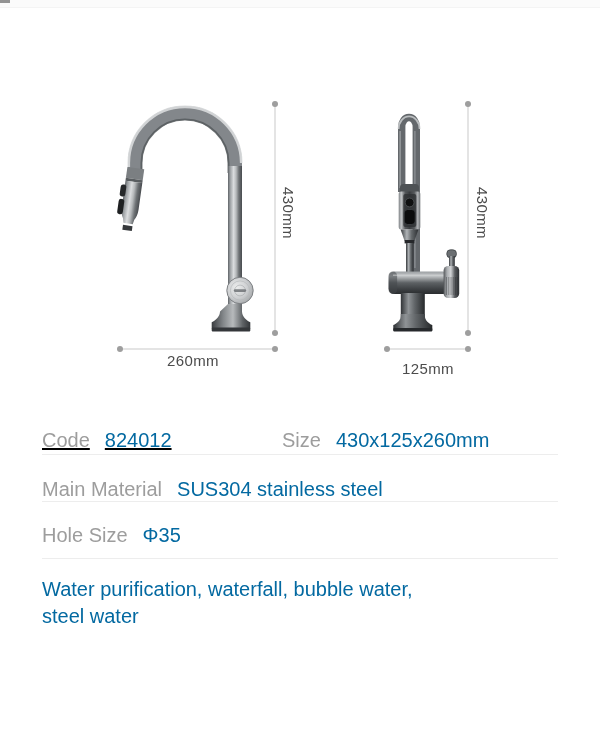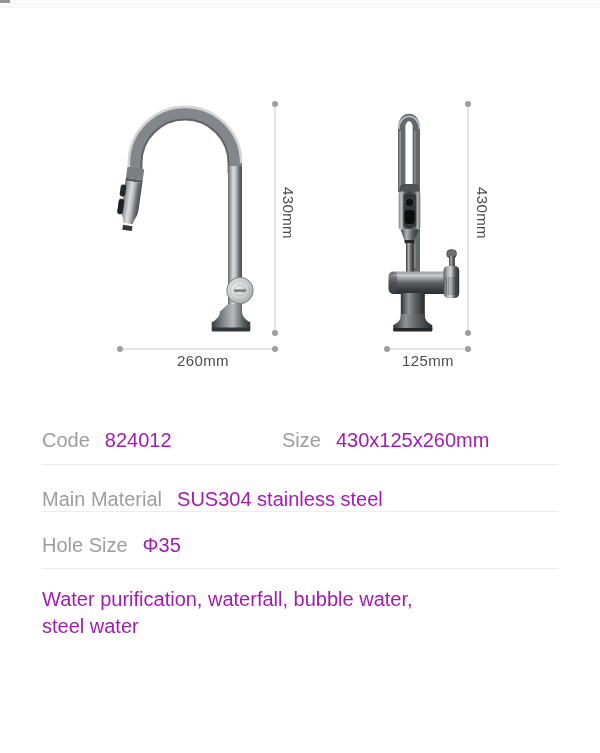--- a/index.html
+++ b/index.html
@@ -17,32 +17,32 @@
   
   .diagram { position:absolute; top:0; left:0; width:600px; height:412px; }
   .diagram svg { position:absolute; top:0; left:0; }
 
   .dim-label {
     position:absolute; font-size:15px; color:#4c4c4c; letter-spacing:.4px; line-height:18px;
   }
   .dim-label.vertical { writing-mode:vertical-rl; }
   .dim-front-h { left:279px; top:187px; }
   .dim-side-h  { left:473px; top:187px; }
-  .dim-front-w { left:167px; top:352px; width:62px; text-align:right; }
-  .dim-side-w  { left:397px; top:352px; width:62px; text-align:center; }
+  .dim-front-w { left:167px; top:352px; width:62px; text-align:left; }
+  .dim-side-w  { left:397px; top:360px; width:62px; text-align:center; }
 
   
   .specs { position:absolute; top:413px; left:0; width:600px; box-sizing:border-box; padding:0 42px; }
   .row { position:relative; display:flex; align-items:baseline; border-bottom:1px solid #ededed; }
-  .row.r1 { padding:15px 0 12px; }
+  .row.r1 { padding:15px 0 2px;text-decoration:underline; }
   .row.r2 { padding:22px 0 0; }
   .row.r3 { padding:21px 0 11px; }
   .row.r4 { padding:17px 0 14px; border-bottom:none; align-items:flex-start; }
   .lbl { color:#9d9d9d; font-size:20px; line-height:24px; margin-right:15px; white-space:nowrap; }
-  .val { color:#a21caf; font-size:20px; line-height:24px; }
+  .val { color:#0369a1; font-size:20px; line-height:24px; }
   .pair-abs { position:absolute; display:flex; align-items:center; }
   .pair-abs.p1 { left:240px; top:15px; }
   .pair-abs.p3 { left:216px; top:21px; }
   .row.r4 .lbl { line-height:27px; }
   .val.function { width:386px; line-height:27px; }
 </style>
 </head>
 <body>
 
 <div class="stage">

